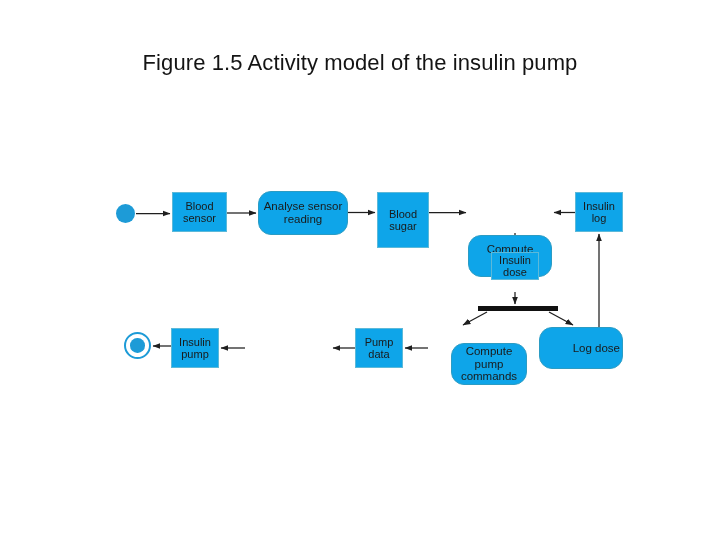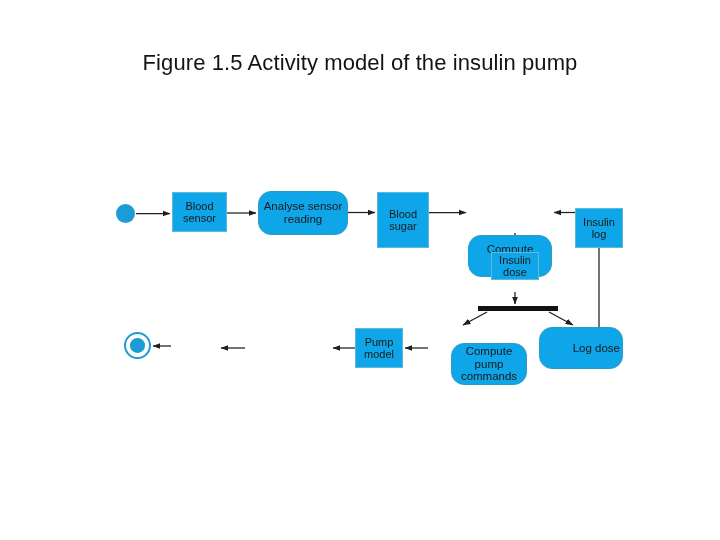--- a/index.html
+++ b/index.html
@@ -169,42 +169,45 @@
     </div>
 
     <div class="node obj" style="left:377px; top:192px; width:52px; height:56px;">
       <span>Blood sugar</span>
     </div>
 
     <div class="node act" style="left:468px; top:191px; width:84px; height:42px;margin-top:44px;">
       <span>Compute insulin</span>
     </div>
 
-    <div class="node obj" style="left:575px; top:208px; width:48px; height:40px;">
+    <div class="node obj" style="left:575px; top:192px; width:48px; height:40px;">
       <span>Insulin log</span>
     </div>
 
     <div class="node obj" style="left:491px; top:252px; width:48px; height:28px;">
       <span>Insulin dose</span>
     </div>
 
     <div class="fork-bar" style="left:478px; top:306px; width:80px; height:5px;"></div>
 
     <div class="node act" style="left:428px; top:343px; width:76px; height:42px;margin-left:23px;">
       <span>Compute pump commands</span>
     </div>
 
     <div class="node act" style="left:539px; top:327px; width:84px; height:42px;justify-content:flex-end;">
       <span>Log dose</span>
     </div>
 
     <div class="node obj" style="left:355px; top:328px; width:48px; height:40px;">
-      <span>Pump model</span>
-    </div>
-
-
+      <span>Pump data</span>
+    </div>
+
+
+    <div class="node obj" style="left:171px; top:328px; width:48px; height:40px;">
+      <span>Insulin pump</span>
+    </div>
 
     <div class="end-node" style="left:124px; top:332px; width:27px; height:27px;">
       <div class="inner"></div>
     </div>
 
   </div>
 </div>
 
 </body></html>

